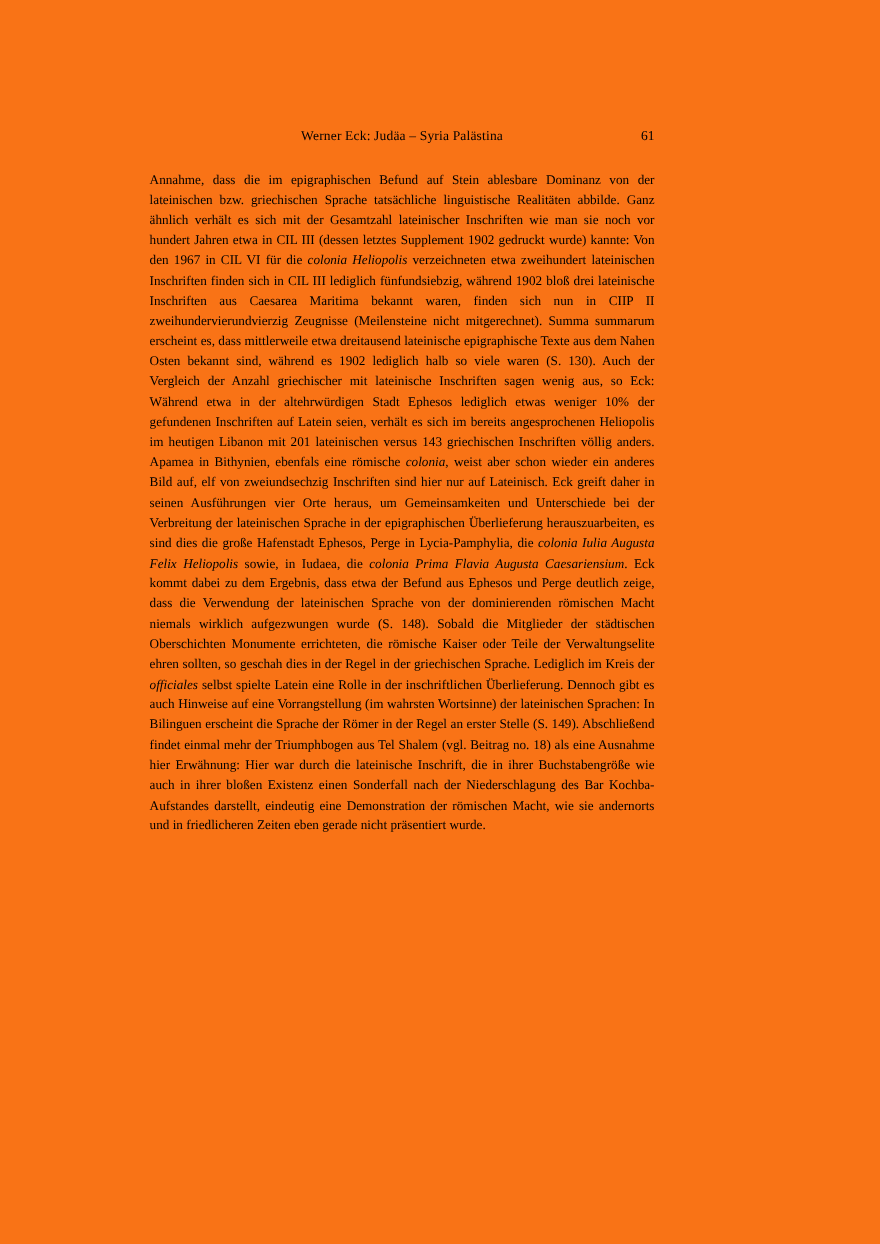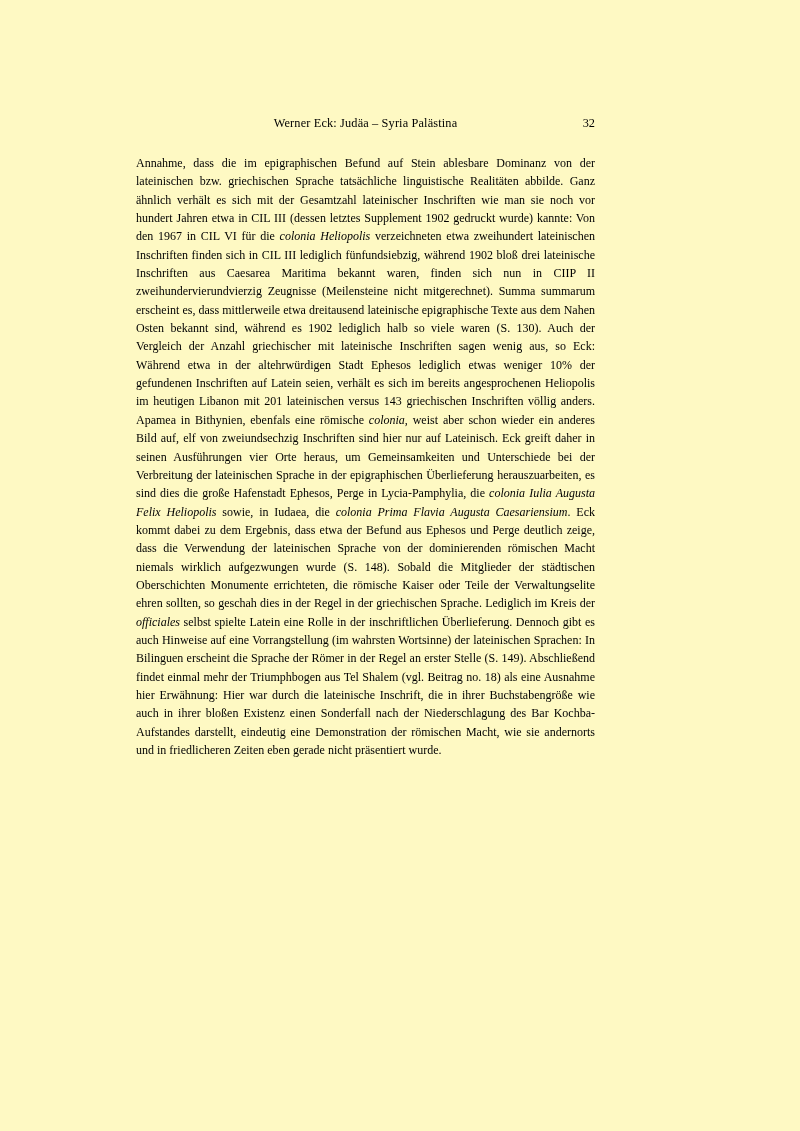--- a/index.html
+++ b/index.html
@@ -13,21 +13,21 @@
     font-family: "Liberation Serif", serif;
     color: #000000;
     position: relative;
   }
   .page {
     position: absolute;
     left: 0;
     top: 0;
     width: 800px;
     height: 1131px;
-    background: #fef9c3;
+    background: #f97316;
   }
   .running-head {
     position: absolute;
     left: 136px;
     top: 116px;
     width: 459px;
     font-size: 12.3px;
     line-height: 1.2;
   }
   .running-head .rh-title {
@@ -61,20 +61,20 @@
   }
   i { font-style: italic; }
 </style>
 </head>
 <body>
 
 <div class="page">
 
   <div class="running-head">
     <div class="rh-title">Werner Eck: Judäa – Syria Palästina</div>
-    <div class="rh-page">32</div>
+    <div class="rh-page">61</div>
   </div>
 
   <div class="body-text">
     <p>Annahme, dass die im epigraphischen Befund auf Stein ablesbare Dominanz von der lateinischen bzw. griechischen Sprache tatsächliche linguistische Realitäten abbilde. Ganz ähnlich verhält es sich mit der Gesamtzahl lateinischer Inschriften wie man sie noch vor hundert Jahren etwa in CIL III (dessen letztes Supplement 1902 gedruckt wurde) kannte: Von den 1967 in CIL VI für die <i>colonia Heliopolis</i> verzeichneten etwa zweihundert lateinischen Inschriften finden sich in CIL III lediglich fünfundsiebzig, während 1902 bloß drei lateinische Inschriften aus Caesarea Maritima bekannt waren, finden sich nun in CIIP II zweihundervierundvierzig Zeugnisse (Meilensteine nicht mitgerechnet). Summa summarum erscheint es, dass mittlerweile etwa dreitausend lateinische epigraphische Texte aus dem Nahen Osten bekannt sind, während es 1902 lediglich halb so viele waren (S. 130). Auch der Vergleich der Anzahl griechischer mit lateinische Inschriften sagen wenig aus, so Eck: Während etwa in der altehrwürdigen Stadt Ephesos lediglich etwas weniger 10% der gefundenen Inschriften auf Latein seien, verhält es sich im bereits angesprochenen Heliopolis im heutigen Libanon mit 201 lateinischen versus 143 griechischen Inschriften völlig anders. Apamea in Bithynien, ebenfals eine römische <i>colonia</i>, weist aber schon wieder ein anderes Bild auf, elf von zweiundsechzig Inschriften sind hier nur auf Lateinisch. Eck greift daher in seinen Ausführungen vier Orte heraus, um Gemeinsamkeiten und Unterschiede bei der Verbreitung der lateinischen Sprache in der epigraphischen Überlieferung herauszuarbeiten, es sind dies die große Hafenstadt Ephesos, Perge in Lycia-Pamphylia, die <i>colonia Iulia Augusta Felix Heliopolis</i> sowie, in Iudaea, die <i>colonia Prima Flavia Augusta Caesariensium</i>. Eck kommt dabei zu dem Ergebnis, dass etwa der Befund aus Ephesos und Perge deutlich zeige, dass die Verwendung der lateinischen Sprache von der dominierenden römischen Macht niemals wirklich aufgezwungen wurde (S. 148). Sobald die Mitglieder der städtischen Oberschichten Monumente errichteten, die römische Kaiser oder Teile der Verwaltungselite ehren sollten, so geschah dies in der Regel in der griechischen Sprache. Lediglich im Kreis der <i>officiales</i> selbst spielte Latein eine Rolle in der inschriftlichen Überlieferung. Dennoch gibt es auch Hinweise auf eine Vorrangstellung (im wahrsten Wortsinne) der lateinischen Sprachen: In Bilinguen erscheint die Sprache der Römer in der Regel an erster Stelle (S. 149). Abschließend findet einmal mehr der Triumphbogen aus Tel Shalem (vgl. Beitrag no. 18) als eine Ausnahme hier Erwähnung: Hier war durch die lateinische Inschrift, die in ihrer Buchstabengröße wie auch in ihrer bloßen Existenz einen Sonderfall nach der Niederschlagung des Bar Kochba-Aufstandes darstellt, eindeutig eine Demonstration der römischen Macht, wie sie andernorts und in friedlicheren Zeiten eben gerade nicht präsentiert wurde.</p>
   </div>
 
 </div>
 
 </body></html>

